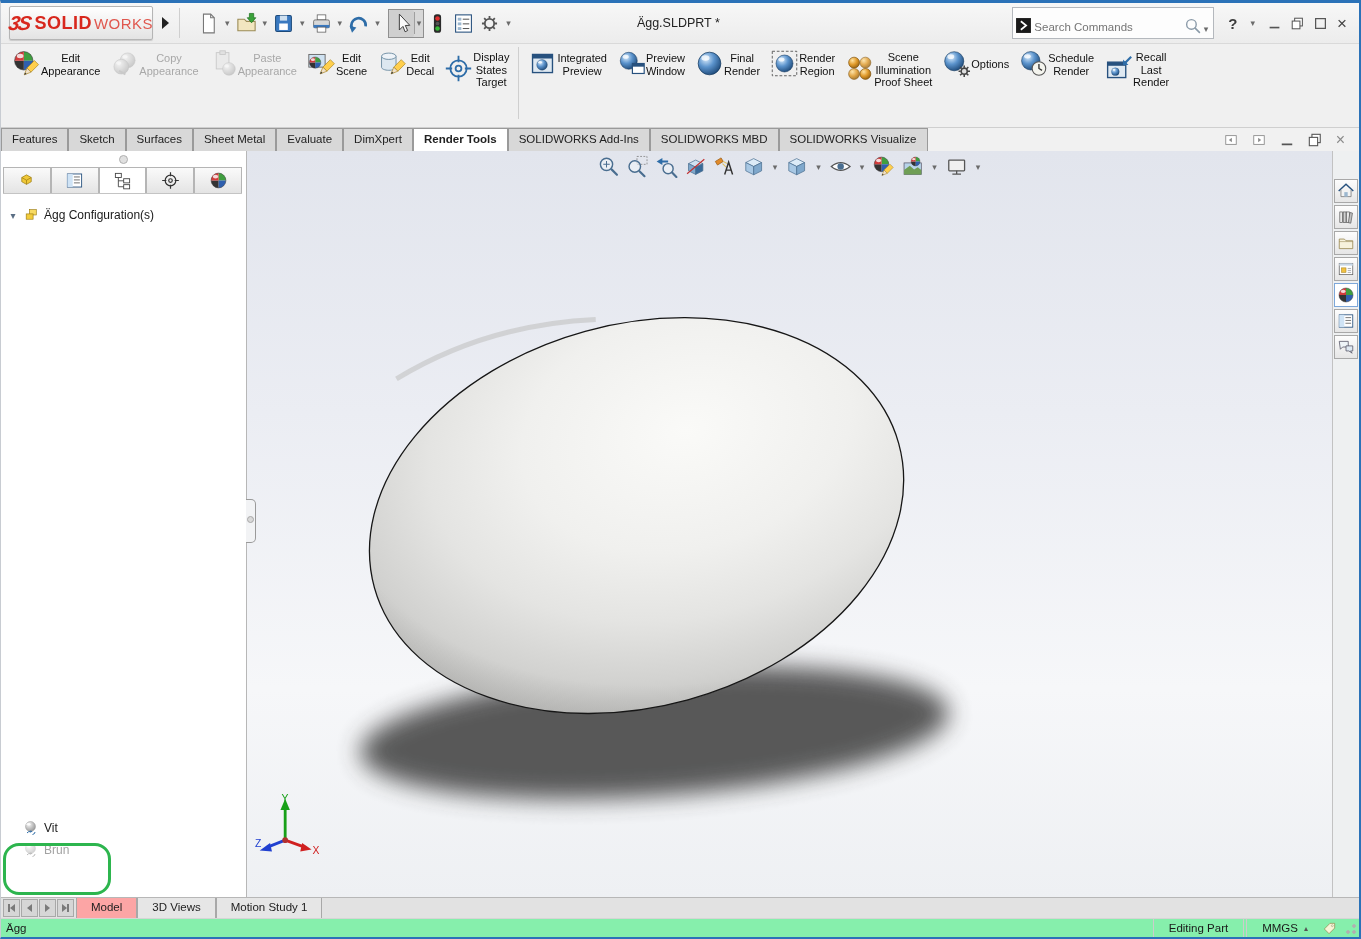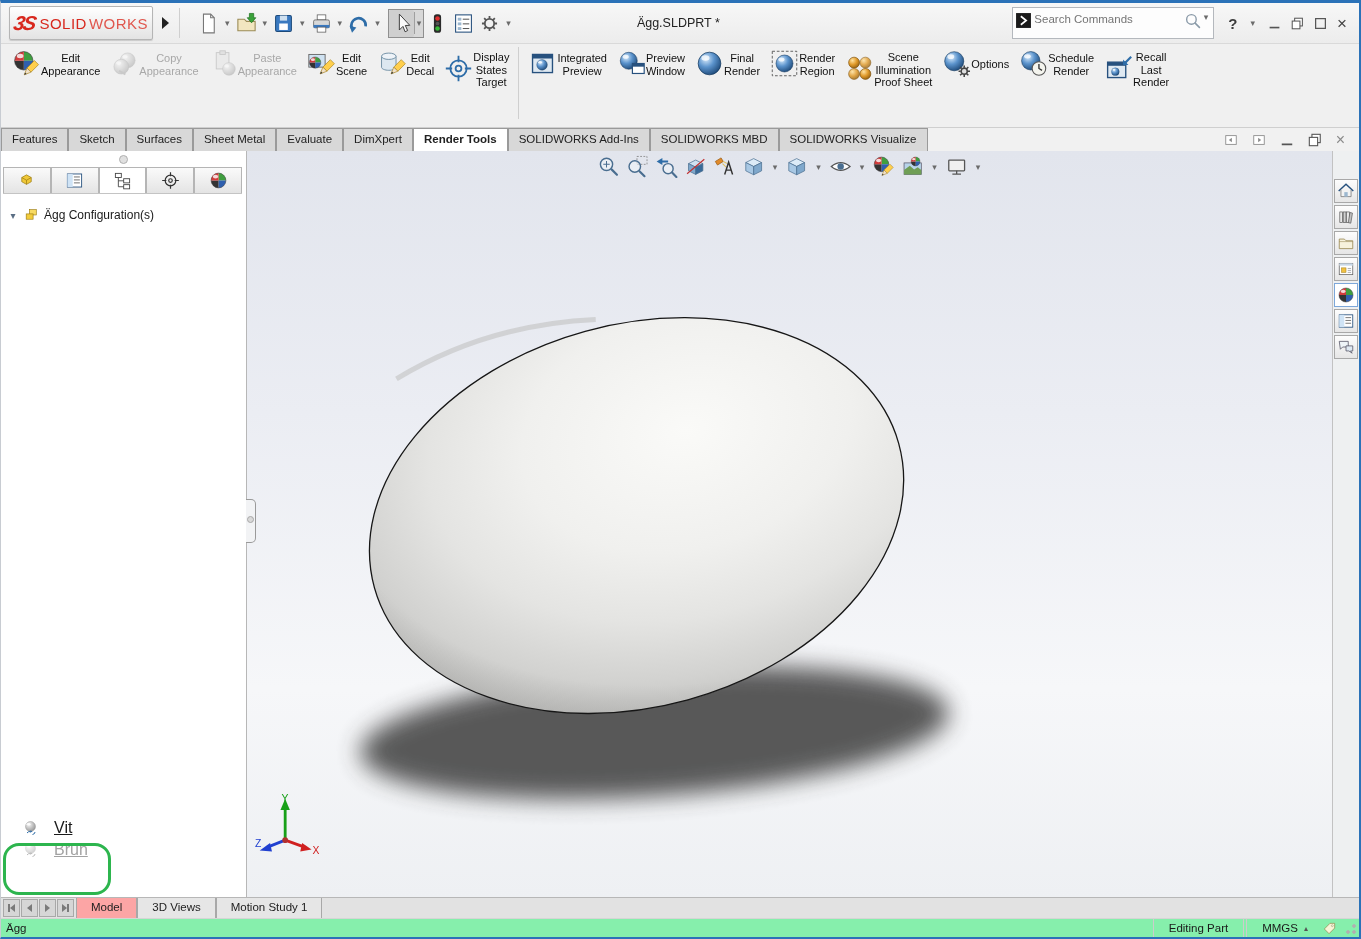--- a/index.html
+++ b/index.html
@@ -2,33 +2,33 @@
 <html><head>
 <meta charset="utf-8">
 <style>
   html,body{margin:0;padding:0;}
   body{font-family:"Liberation Sans","DejaVu Sans",sans-serif;font-size:12px;color:#1a1a1a;-webkit-font-smoothing:antialiased;}
   .window{width:1361px;height:939px;box-sizing:border-box;border-top:3px solid #2b72b8;border-right:2px solid #2b72b8;border-bottom:2px solid #2b72b8;border-left:1px solid #c8ccd2;background:#f0f0f0;display:flex;flex-direction:column;overflow:hidden;position:relative;}
   
   .titlebar{height:40px;background:linear-gradient(#f7f7f7,#ececec);display:flex;align-items:center;position:relative;flex:0 0 auto;border-bottom:1px solid #d9d9d9;}
   .logo{margin-left:8px;height:32px;width:142px;border:1px solid #b5b5b5;border-radius:2px;background:linear-gradient(#ffffff,#e3e3e3);display:flex;align-items:center;justify-content:center;gap:2px;box-shadow:0 1px 1px rgba(0,0,0,.15);}
   .logo .mk{color:#d8271d;font-weight:bold;font-style:italic;font-size:20px;letter-spacing:-2px;transform:skewX(-12deg);}
-  .logo .ls{color:#d8271d;font-weight:normal;font-size:15px;letter-spacing:.5px;margin-left:3px;}
+  .logo .ls{color:#d8271d;font-weight:bold;font-size:18px;letter-spacing:.5px;margin-left:3px;}
   .logo .lw{color:#e0574e;font-size:15px;letter-spacing:.5px;}
   .flyout{width:16px;height:30px;margin-left:4px;display:flex;align-items:center;justify-content:center;border-right:1px solid #cfcfcf;padding-right:6px;}
   .flyout i{width:0;height:0;border-left:7px solid #222;border-top:6px solid transparent;border-bottom:6px solid transparent;}
   .qtb{display:flex;align-items:center;margin-left:16px;gap:1px;}
   .qbtn{display:flex;align-items:center;padding:2px 1px;border-radius:2px;}
   .qbtn svg{width:23px;height:23px;}
   .cr{font-style:normal;font-weight:normal;color:#6b6b6b;font-size:9px;margin:0 3px;cursor:default;}
   .selwrap{display:flex;align-items:center;border:1px solid #8f8f8f;background:#d8d8d8;margin-left:4px;}
   .selwrap .qbtn{background:#cfcfcf;}
   .selwrap .cr{border-left:1px solid #9f9f9f;padding:6px 2px;margin:0;}
   .tbtitle{position:absolute;left:50%;transform:translateX(-52%);font-size:12.5px;color:#222;}
-  .searchbox{margin-left:auto;display:flex;align-items:flex-start;width:196px;height:22px;background:#fdfdfd;border:1px solid #b4b8bd;padding:4px 2px;}
+  .searchbox{margin-left:auto;display:flex;align-items:flex-end;width:196px;height:22px;background:#fdfdfd;border:1px solid #b4b8bd;padding:4px 2px;}
   .searchbox svg.go{width:17px;height:17px;flex:0 0 auto;}
   .searchbox input{flex:1;border:0;outline:none;background:transparent;font-size:11.5px;color:#555;min-width:20px;font-family:"Liberation Sans",sans-serif;}
   .searchbox svg.mg{width:17px;height:17px;}
   .winctl{display:flex;align-items:center;gap:10px;margin:0 12px 0 14px;}
   .winctl .help{font-size:15px;font-weight:bold;color:#3c3c3c;}
   .winctl svg{width:13px;height:13px;}
   .winctl .x{font-size:17px;color:#444;line-height:13px;}
   
   .ribbon{height:80px;background:#f0f0f0;display:flex;align-items:flex-start;padding:3px 4px 0 6px;flex:0 0 auto;border-bottom:1px solid #cfcfcf;}
   .rbtn{display:flex;flex-direction:row;align-items:center;padding:2px 5px;min-width:42px;}
@@ -53,21 +53,21 @@
   .ptab svg{width:19px;height:19px;}
   .ptab.active{background:#ffffff;box-shadow:inset 0 2px 0 #fff;}
   .pheader{font-weight:bold;font-size:12px;text-align:center;padding:6px 0;border-bottom:1px solid #d0d0d0;}
   .tree{padding:10px 0 0 6px;}
   .trow{display:flex;align-items:center;height:22px;gap:4px;font-size:12px;white-space:nowrap;}
   .trow .tw{color:#5a6e84;font-size:10px;width:12px;text-align:center;font-style:normal;}
   .trow svg{width:17px;height:17px;flex:0 0 auto;}
   .trow.child{padding-left:24px;}
   .dstates{margin-top:auto;padding-bottom:36px;position:relative;}
   .dsheader{font-weight:bold;font-size:12px;text-align:center;border-top:1px solid #c4c4c4;border-bottom:1px solid #c4c4c4;padding:3px 0;}
-  .dsrow{display:flex;align-items:center;gap:15px;height:22px;padding-left:22px;font-size:16px;text-decoration:underline;}
+  .dsrow{display:flex;align-items:center;gap:5px;height:22px;padding-left:22px;font-size:12px;}
   .dsrow svg{width:16px;height:16px;}
   .dsrow.off{color:#a2a2a2;}
   .dsrow.off svg{filter:grayscale(1) opacity(.45);}
   .ds-annot{position:absolute;left:2px;top:26px;width:102px;height:46px;border:3px solid #2db54e;border-radius:16px;pointer-events:none;}
   .vgrip{position:absolute;left:245px;top:348px;width:9px;height:42px;background:#f2f3f5;border:1px solid #9a9a9a;border-left:none;border-radius:0 5px 5px 0;z-index:5;}
   .vgrip i{display:block;width:5px;height:5px;border-radius:50%;background:#d9d9d9;border:1px solid #a8a8a8;margin:16px auto 0;}
   .viewport{flex:1 1 auto;position:relative;background:linear-gradient(180deg,#e2e5ed 0%,#ebedf3 35%,#f6f7f9 72%,#eef0f3 100%);min-width:0;}
   .scene{position:absolute;inset:0;width:100%;height:100%;}
   .hud{position:absolute;top:3px;left:50%;transform:translateX(-50%);display:flex;align-items:center;gap:4px;}
   .hbtn{display:flex;align-items:center;padding:1px;}

